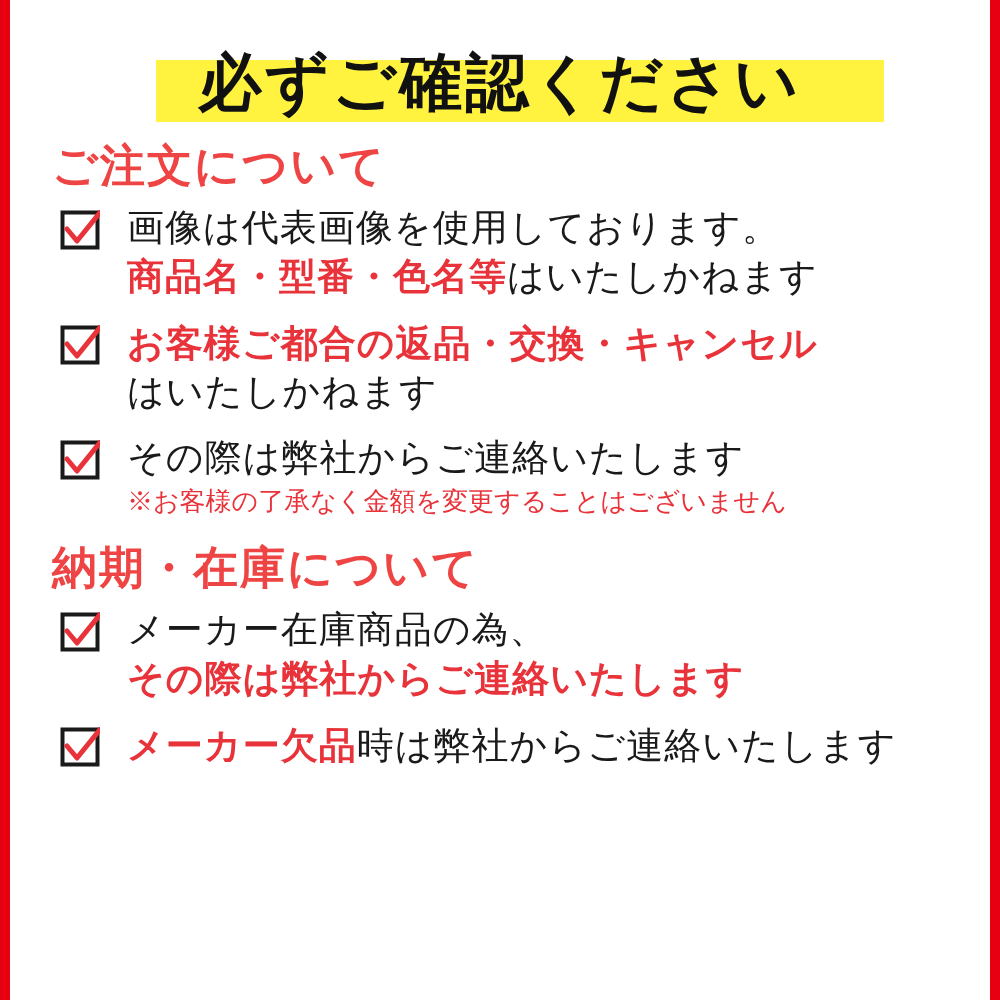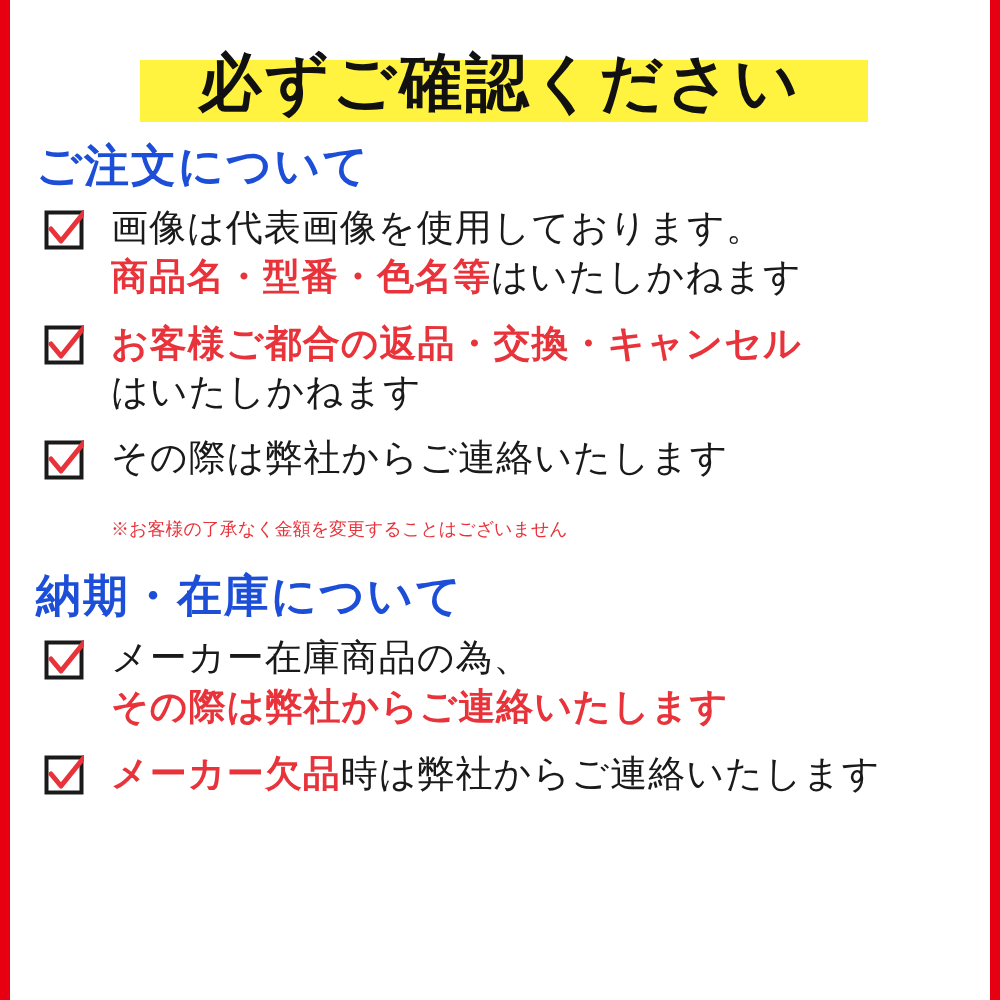--- a/index.html
+++ b/index.html
@@ -26,21 +26,21 @@
   .edge-bar.left  { left: 0; }
   .edge-bar.right { right: 0; }
 
   .page {
     position: absolute;
     left: 10px;
     top: 0;
     width: 980px;
     height: 1000px;
     box-sizing: border-box;
-    padding: 0 12px;
+    padding: 0 28px;
   }
 
   
   .title-wrap {
     margin-top: 34px;
     text-align: center;
     height: 96px;
     position: relative;
   }
   .title-highlight {
@@ -61,21 +61,21 @@
     color: #111111;
     white-space: nowrap;
   }
 
   
   .section-heading {
     font-family: "DejaVu Serif", "Liberation Serif", serif;
     font-weight: bold;
     font-size: 45px;
     letter-spacing: 2px;
-    color: #1d4ed8;
+    color: #ef4444;
     margin: 6px 0 8px 14px;
   }
   .section-heading.second {
     margin-top: 11px;
   }
 
   
   .item {
     display: flex;
     align-items: flex-start;
@@ -94,24 +94,23 @@
     min-width: 0;
   }
   .line {
     font-family: "DejaVu Serif", "Liberation Serif", serif;
     font-size: 37px;
     line-height: 48px;
     letter-spacing: 1px;
     white-space: nowrap;
   }
   .line.small {
-    font-size: 18px;
+    font-size: 26px;
     line-height: 38px;
     letter-spacing: 0px;
-    margin-top: 28px;
   }
   .red { color: #e8333a; font-weight: bold; margin-top: 37px; }
   .dark { color: #1a1a1a; }
   .red-note { color: #e8333a; }
 </style>
 </head>
 <body>
 
 <div class="edge-bar left"></div>
 <div class="edge-bar right"></div>

